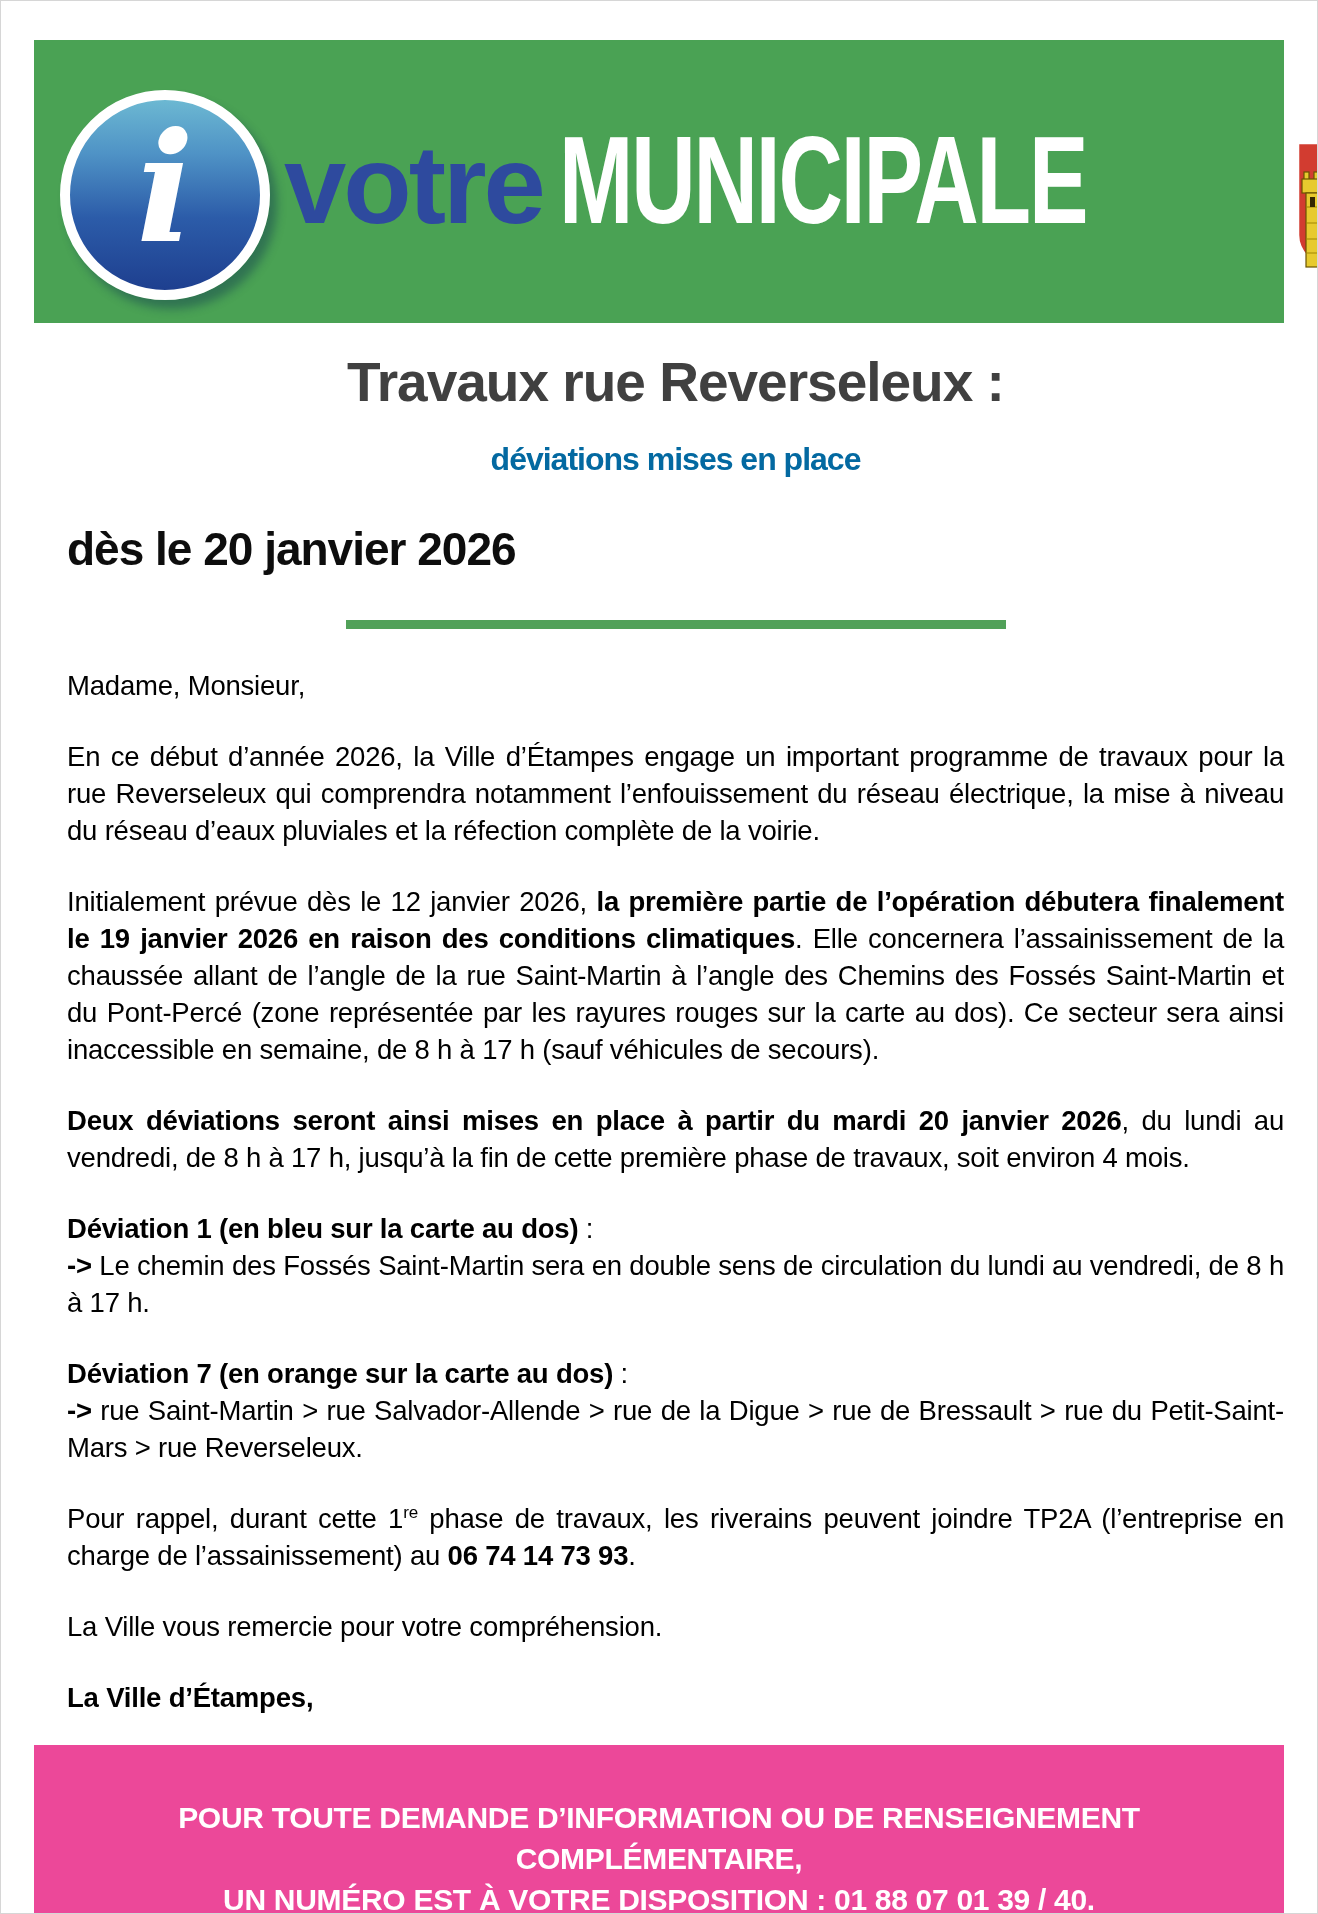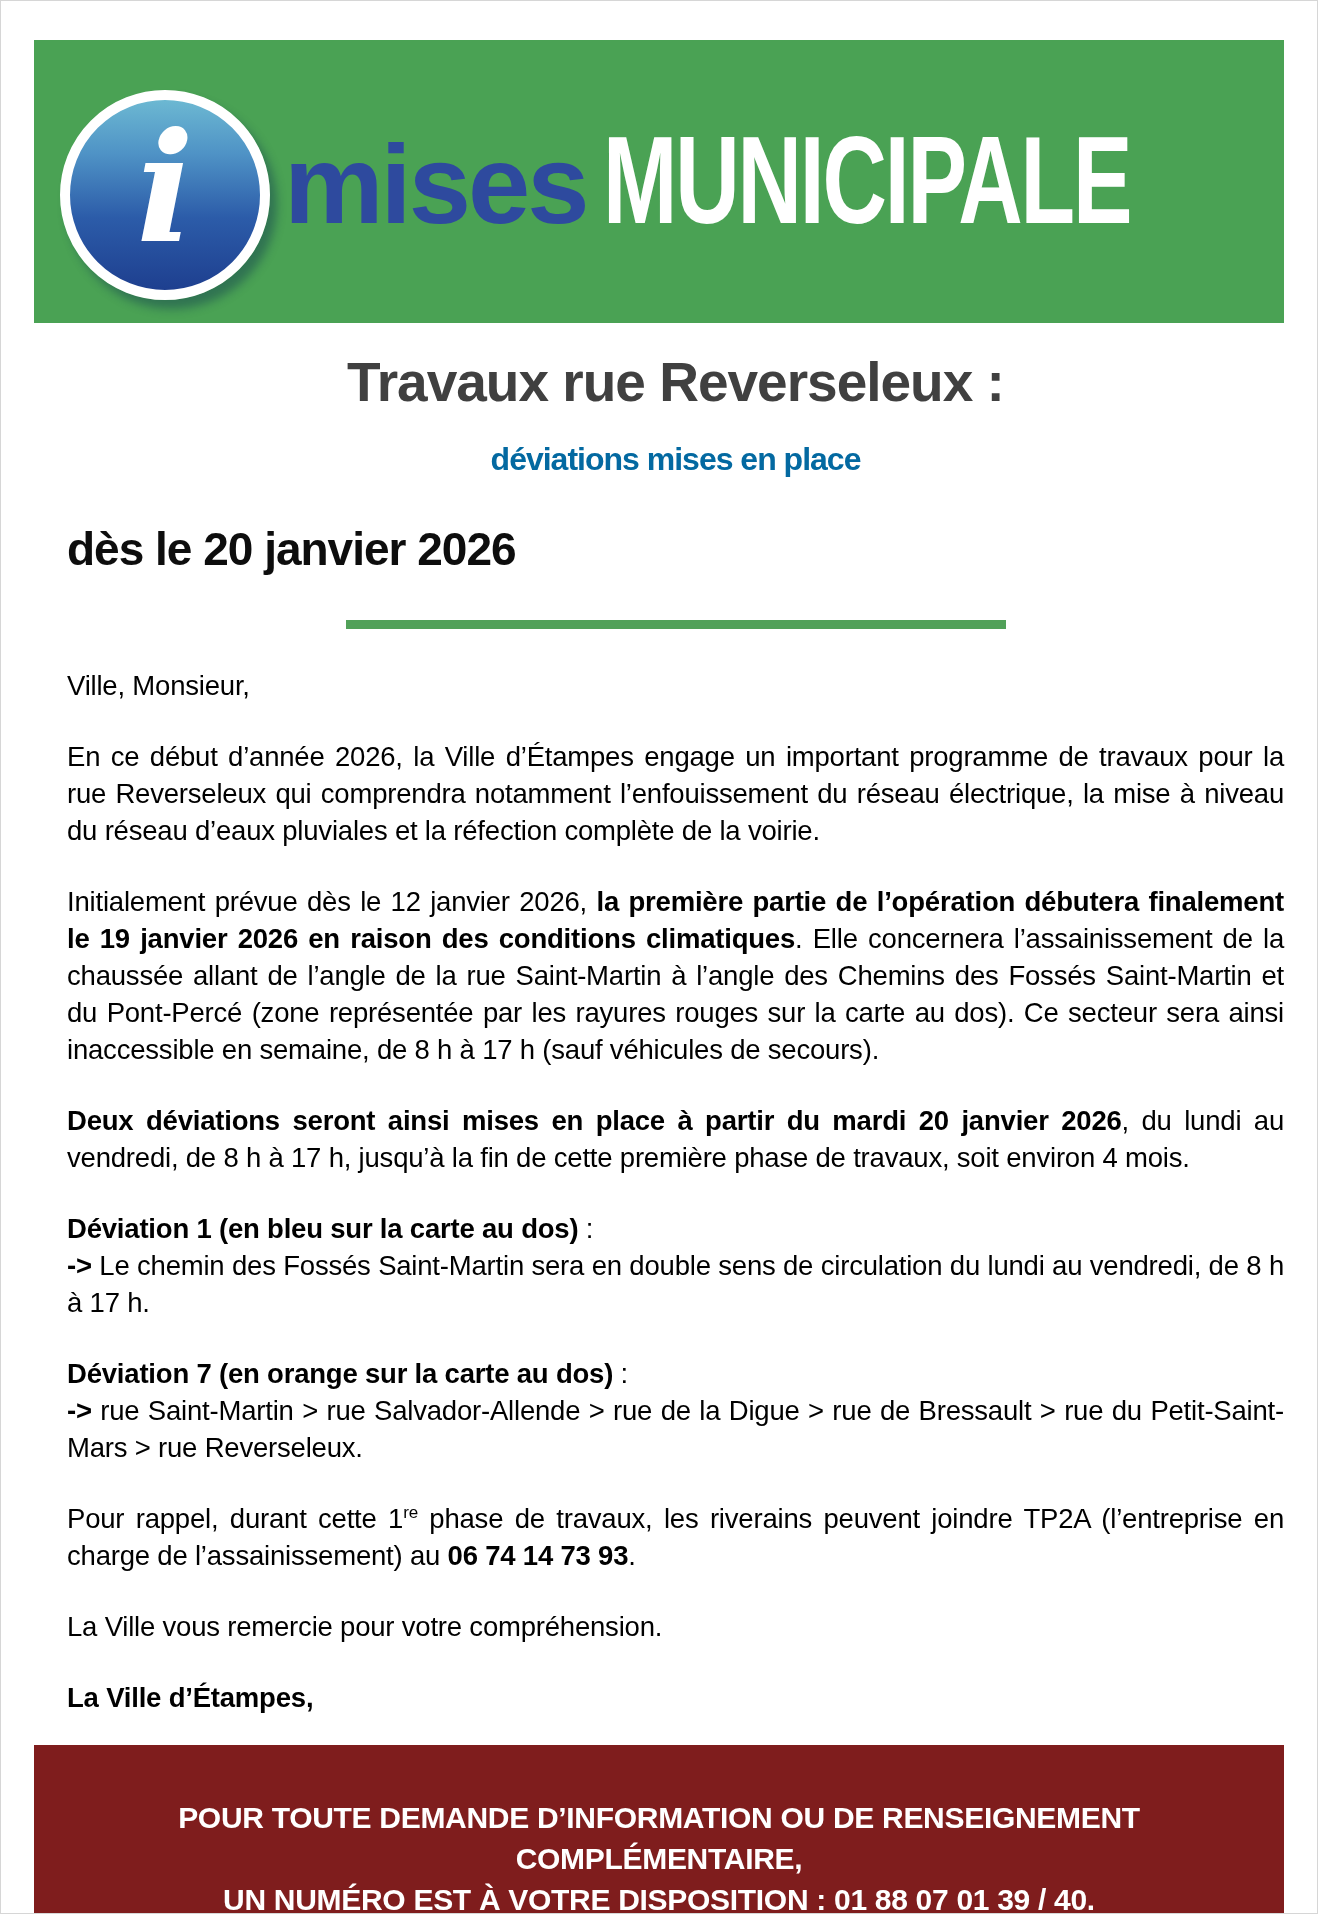--- a/index.html
+++ b/index.html
@@ -119,42 +119,42 @@
   .letter sup{font-size:0.62em;line-height:0;}
   .signature{
     font-weight:bold;
     margin:0;
   }
   
   .footer-banner{
     position:absolute;
     left:33px;right:33px;
     top:1744px;bottom:0;
-    background:#7f1d1d;
+    background:#ec4899;
     text-align:center;
     color:#ffffff;
     font-weight:bold;
     font-size:30px;
     line-height:41px;
     letter-spacing:-0.3px;
     padding-top:52px;
     box-sizing:border-box;
   }
 </style>
 </head>
 <body>
 
 <div class="page">
 
   <header class="banner">
     <div class="logo-circle">
       <span class="logo-i">i</span>
     </div>
     <div class="logo-words">
-      <span class="word-info">mises</span>
+      <span class="word-info">votre</span>
       <span class="word-municipale">MUNICIPALE</span>
     </div>
     <div class="crest">
       <div class="crest-label">ETAMPES</div>
       <svg width="96" height="140" viewBox="0 0 96 140" aria-hidden="true">
 
         <path d="M3 2 H93 V94 Q93 120 48 138 Q3 120 3 94 Z" fill="#d23c30" stroke="#ffffff" stroke-width="2.5"></path>
 
         <g fill="#e7ca2e" stroke="#6b5400" stroke-width="1.2">
           <rect x="32" y="10" width="6" height="9"></rect>
@@ -195,21 +195,21 @@
     </div>
   </header>
 
   <main class="content">
     <h1 class="title-main">Travaux rue Reverseleux :</h1>
     <div class="title-sub1">déviations mises en place</div>
     <div class="title-sub2">dès le 20 janvier 2026</div>
     <div class="rule"></div>
 
     <div class="letter">
-      <p><span>Ville, Monsieur,</span></p>
+      <p><span>Madame, Monsieur,</span></p>
       <p class="just"><span>En ce début d’année 2026, la Ville d’Étampes engage un important programme de travaux pour la rue Reverseleux qui comprendra notamment l’enfouissement du réseau électrique, la mise à niveau du réseau d’eaux pluviales et la réfection complète de la voirie.</span></p>
       <p class="just"><span>Initialement prévue dès le 12 janvier 2026, </span><span style="font-weight: bold;">la première partie de l’opération débutera finalement le 19 janvier 2026 en raison des conditions climatiques</span><span>. Elle concernera l’assainissement de la chaussée allant de l’angle de la rue Saint-Martin à l’angle des Chemins des Fossés Saint-Martin et du Pont-Percé (zone représentée par les rayures rouges sur la carte au dos). Ce secteur sera ainsi inaccessible en semaine, de 8 h à 17 h (sauf véhicules de secours).</span></p>
       <p class="just"><span style="font-weight: bold;">Deux déviations seront ainsi mises en place à partir du mardi 20 janvier 2026</span><span>, du lundi au vendredi, de 8 h à 17 h, jusqu’à la fin de cette première phase de travaux, soit environ 4 mois.</span></p>
       <p class="head"><span style="font-weight: bold;">Déviation 1 (en bleu sur la carte au dos)</span><span> :</span></p>
       <p class="just"><span style="font-weight: bold;">-&gt;</span><span> Le chemin des Fossés Saint-Martin sera en double sens de circulation du lundi au vendredi, de 8 h à 17 h.</span></p>
       <p class="head"><span style="font-weight: bold;">Déviation 7 (en orange sur la carte au dos)</span><span> :</span></p>
       <p class="just"><span style="font-weight: bold;">-&gt;</span><span> rue Saint-Martin &gt; rue Salvador-Allende &gt; rue de la Digue &gt; rue de Bressault &gt; rue du Petit-Saint-Mars &gt; rue Reverseleux.</span></p>
       <p class="just"><span>Pour rappel, durant cette 1</span><sup>re</sup><span> phase de travaux, les riverains peuvent joindre TP2A (l’entreprise en charge de l’assainissement) au </span><span style="font-weight: bold;">06 74 14 73 93</span><span>.</span></p>
       <p><span>La Ville vous remercie pour votre compréhension.</span></p>
       <p class="signature">La Ville d’Étampes,</p>

